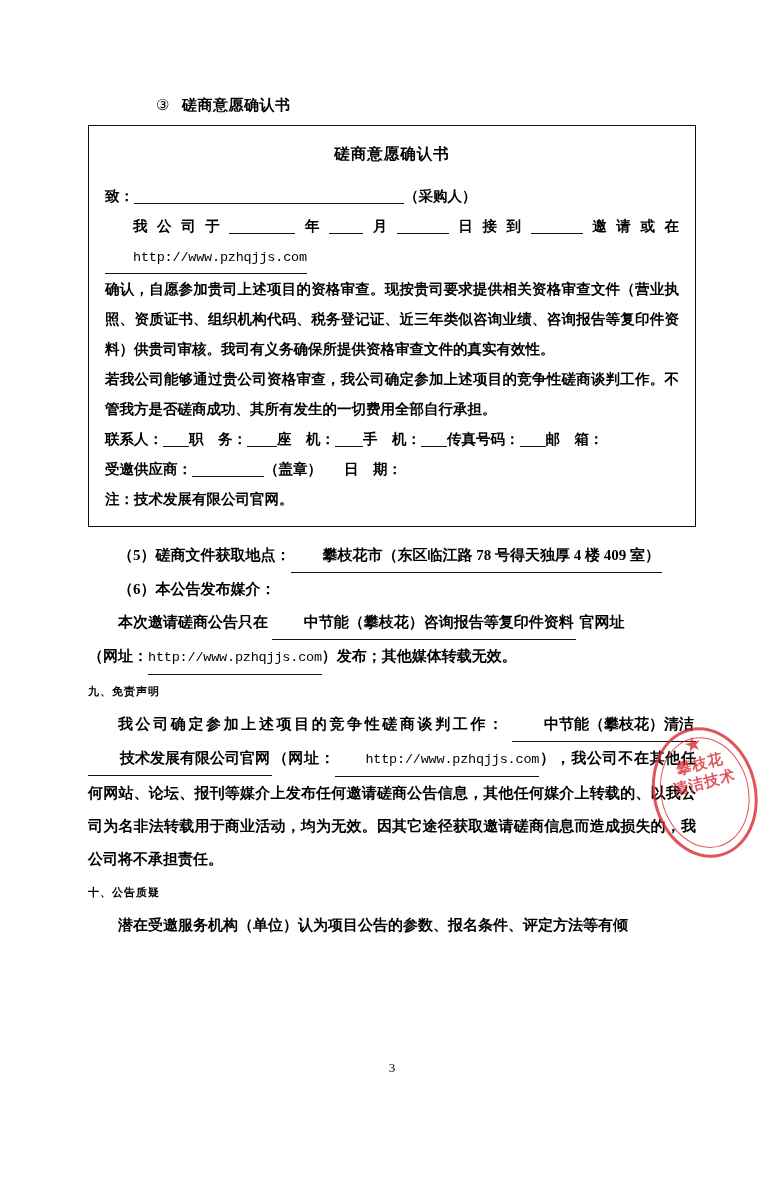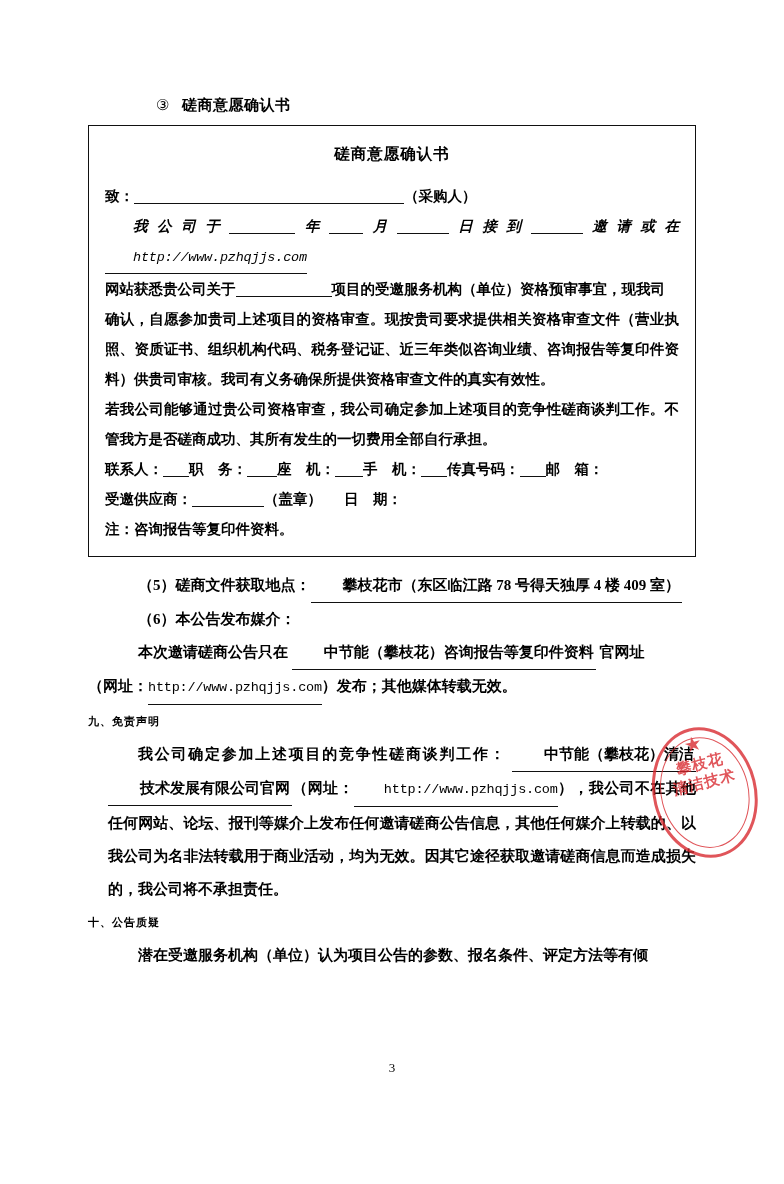--- a/index.html
+++ b/index.html
@@ -48,21 +48,20 @@
     letter-spacing: 1px;
   }
   .line {
     font-size: 14.5px;
     line-height: 30px;
     font-weight: bold;
     text-align: justify;
   }
   .line.indent {
     text-indent: 28px;
-    font-style: italic;
   }
   .ul {
     display: inline-block;
     border-bottom: 1px solid #111;
     height: 18px;
     vertical-align: -3px;
   }
   .u-link {
     display: inline-block;
     border-bottom: 1px solid #111;
@@ -72,21 +71,20 @@
     letter-spacing: -0.2px;
   }
   .body-text {
     font-size: 15px;
     line-height: 33px;
     font-weight: bold;
     text-align: justify;
   }
   .body-text.indent {
     text-indent: 30px;
-    margin-left: 20px;
   }
   .sec-title {
     font-size: 11px;
     font-weight: bold;
     line-height: 33px;
     letter-spacing: 1px;
   }
   .u-text {
     display: inline-block;
     border-bottom: 1px solid #111;
@@ -176,42 +174,39 @@
     <div class="box-title">磋商意愿确认书</div>
 
     <div class="line">
       <span>致：</span><span class="ul" style="width:270px"></span><span>（采购人）</span>
     </div>
 
     <div class="line indent">
       <span>我公司于</span><span class="ul" style="width:66px"></span><span>年</span><span class="ul" style="width:34px"></span><span>月</span><span class="ul" style="width:52px"></span><span>日接到</span><span class="ul" style="width:52px"></span><span>邀请或在</span><span class="u-link">http://www.pzhqjjs.com</span>
     </div>
 
-    <div class="line">
-      <span>网站获悉贵公司关于</span><span class="ul" style="width:96px"></span><span>项目的受邀服务机构（单位）资格预审事宜，现我司</span>
-    </div>
 
     <div class="line">
       <span>确认，自愿参加贵司上述项目的资格审查。现按贵司要求提供相关资格审查文件（营业执照、资质证书、组织机构代码、税务登记证、近三年类似咨询业绩、咨询报告等复印件资料）供贵司审核。我司有义务确保所提供资格审查文件的真实有效性。</span>
     </div>
 
     <div class="line">
       <span>若我公司能够通过贵公司资格审查，我公司确定参加上述项目的竞争性磋商谈判工作。不管我方是否磋商成功、其所有发生的一切费用全部自行承担。</span>
     </div>
 
     <div class="line">
       <span>联系人：</span><span class="ul" style="width:26px"></span><span>职　务：</span><span class="ul" style="width:30px"></span><span>座　机：</span><span class="ul" style="width:28px"></span><span>手　机：</span><span class="ul" style="width:26px"></span><span>传真号码：</span><span class="ul" style="width:26px"></span><span>邮　箱：</span>
     </div>
 
     <div class="line">
       <span>受邀供应商：</span><span class="ul" style="width:72px"></span><span>（盖章）</span><span style="display:inline-block;width:22px"></span><span>日　期：</span>
     </div>
 
     <div class="line">
-      <span>注：咨询报告等复印件资料。</span>
+      <span>注：技术发展有限公司官网。</span>
     </div>
   </div>
 
   <div class="after-box">
     <div class="body-text indent">
       <span>（5）磋商文件获取地点：</span><span class="u-text">攀枝花市（东区临江路 78 号得天独厚 4 楼 409 室）</span>
     </div>
 
     <div class="body-text indent">
       <span>（6）本公告发布媒介：</span>

